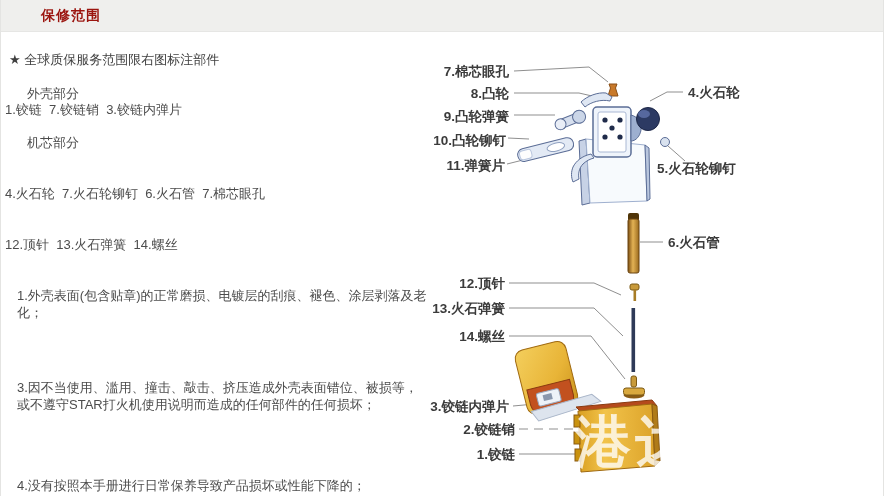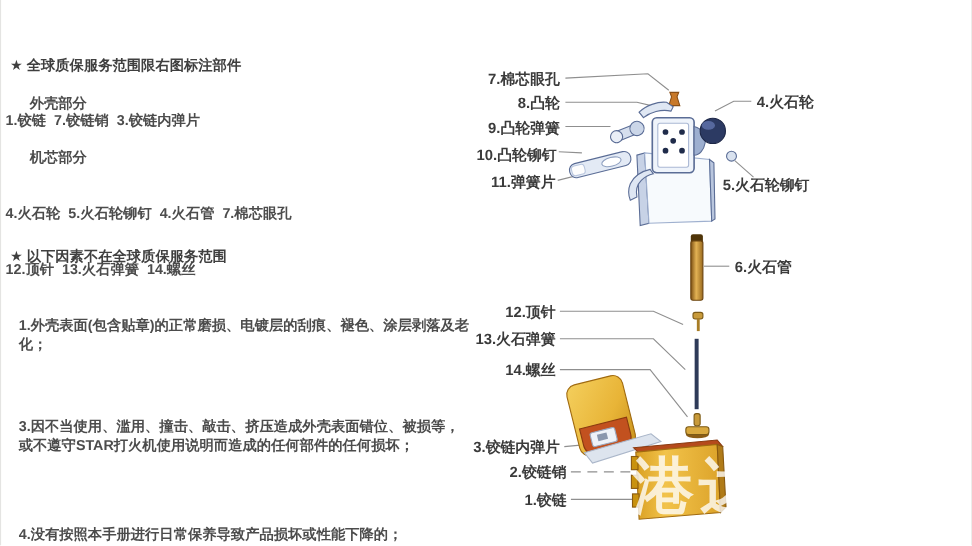--- a/index.html
+++ b/index.html
@@ -12,50 +12,51 @@
     position:absolute;left:0;top:0;width:100%;height:31px;
     background:#efefed;border-bottom:1px solid #e6e6e4;
   }
   .titlebar-label{
     position:absolute;left:40px;top:7px;
     font-size:14px;font-weight:bold;color:#9b150f;letter-spacing:1px;
   }
   .txt{
     position:absolute;color:#4c4c4c;font-size:13px;line-height:17px;
     white-space:pre-wrap;
-    font-weight:bold;
   }
   .heading{color:#3f3f3f;}
   .excluded{width:436px;}
   .excluded .itm{margin:12px;}
   .excluded .itm.gap-after{margin-bottom:18px;}
   svg{position:absolute;left:420px;top:55px;}
   svg text{font-family:"Liberation Sans","DejaVu Sans",sans-serif;font-size:13.5px;font-weight:bold;fill:#3b3b3b;}
   svg .leader{stroke:#8f8f8f;stroke-width:1;fill:none;}
   svg .leader.dashed{stroke-dasharray:9 6;}
   svg .watermark{font-size:56px;font-weight:bold;fill:rgba(255,255,255,0.78);letter-spacing:4px;}
 </style>
 </head>
 <body>
 
 <div id="app">
 
+  <div class="titlebar">
+    <div class="titlebar-label">保修范围</div>
+  </div>
 
   <div class="txt heading" style="left:8px;top:51px;">★ 全球质保服务范围限右图标注部件</div>
 
   <div class="txt" style="left:26px;top:85px;">外壳部分</div>
   <div class="txt" style="left:4px;top:101px;">1.铰链  7.铰链销  3.铰链内弹片</div>
 
   <div class="txt" style="left:26px;top:134px;">机芯部分</div>
   <div class="txt" style="left:4px;top:151px;">
-    <div>4.火石轮  5.火石轮铆钉  4.火石管  7.棉芯眼孔</div>
+    <div>4.火石轮  7.火石轮铆钉  6.火石管  7.棉芯眼孔</div>
     <div>12.顶针  13.火石弹簧  14.螺丝</div>
   </div>
 
-  <div class="txt heading" style="left:8px;top:224px;">★ 以下因素不在全球质保服务范围</div>
   <div class="txt excluded" style="left:4px;top:241px;">
     <div class="itm">1.外壳表面(包含贴章)的正常磨损、电镀层的刮痕、褪色、涂层剥落及老化；</div>
     <div class="itm gap-after">3.因不当使用、滥用、撞击、敲击、挤压造成外壳表面错位、被损等，或不遵守STAR打火机使用说明而造成的任何部件的任何损坏；</div>
     <div class="itm">4.没有按照本手册进行日常保养导致产品损坏或性能下降的；</div>
     
   </div>
 
   <svg width="464" height="441" viewBox="0 0 464 441">
     <defs>
       <linearGradient id="brassG" x1="0" y1="0" x2="1" y2="0">

